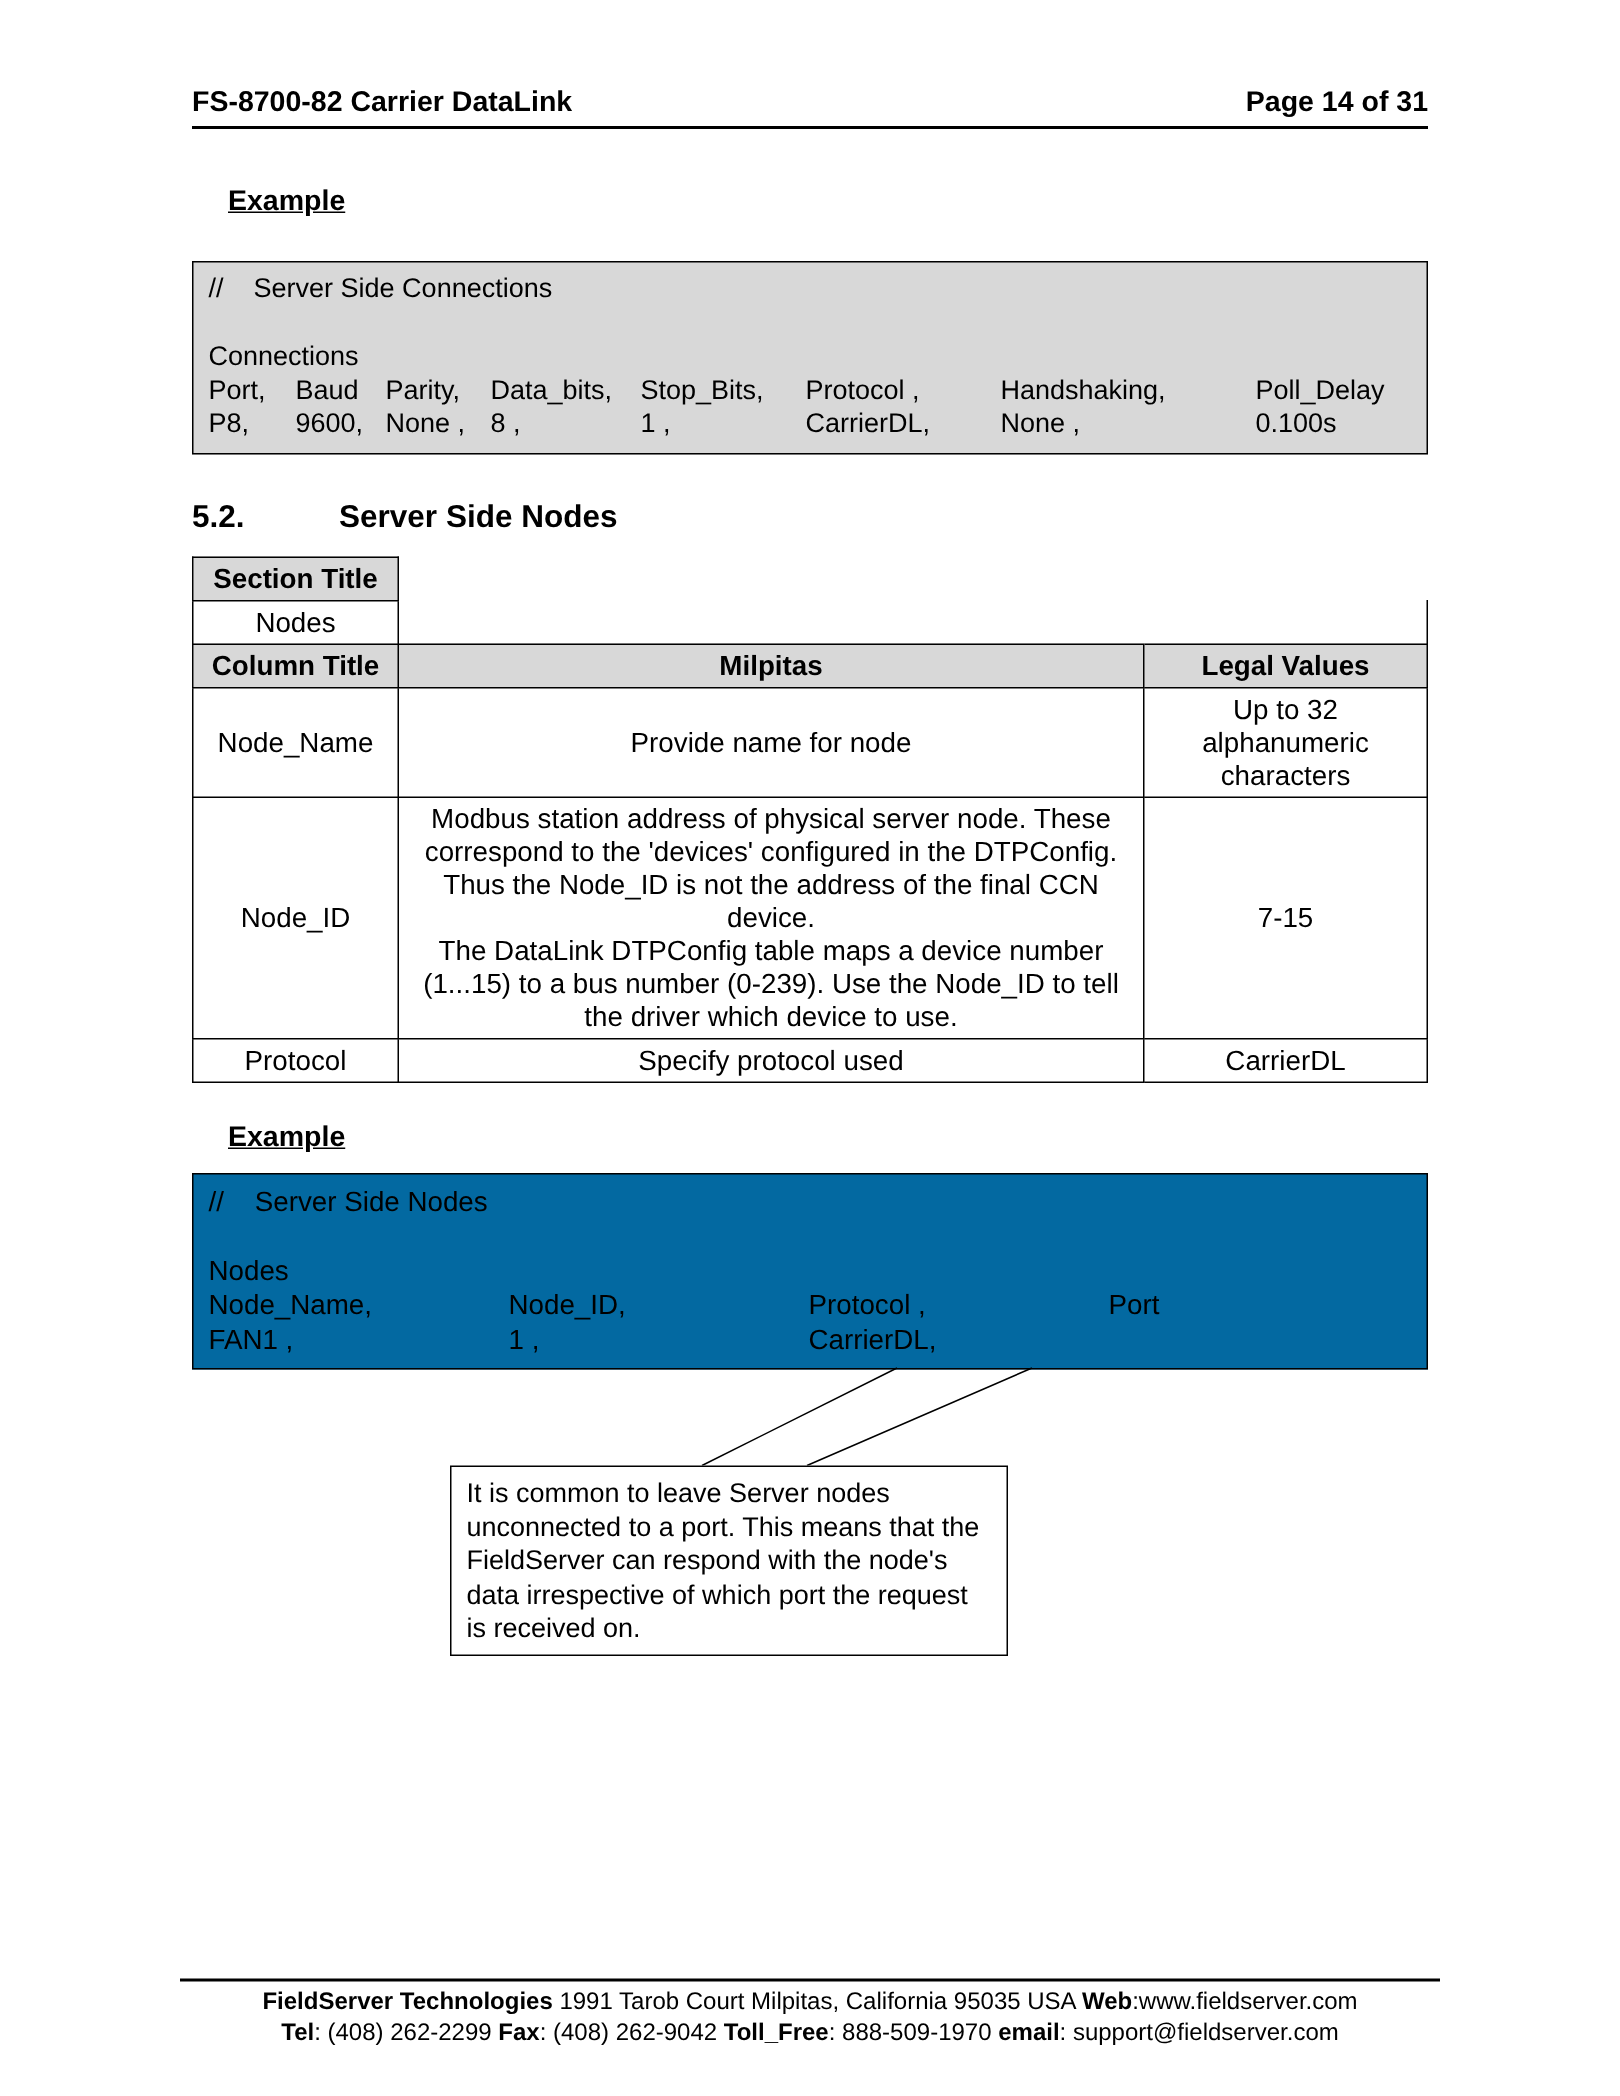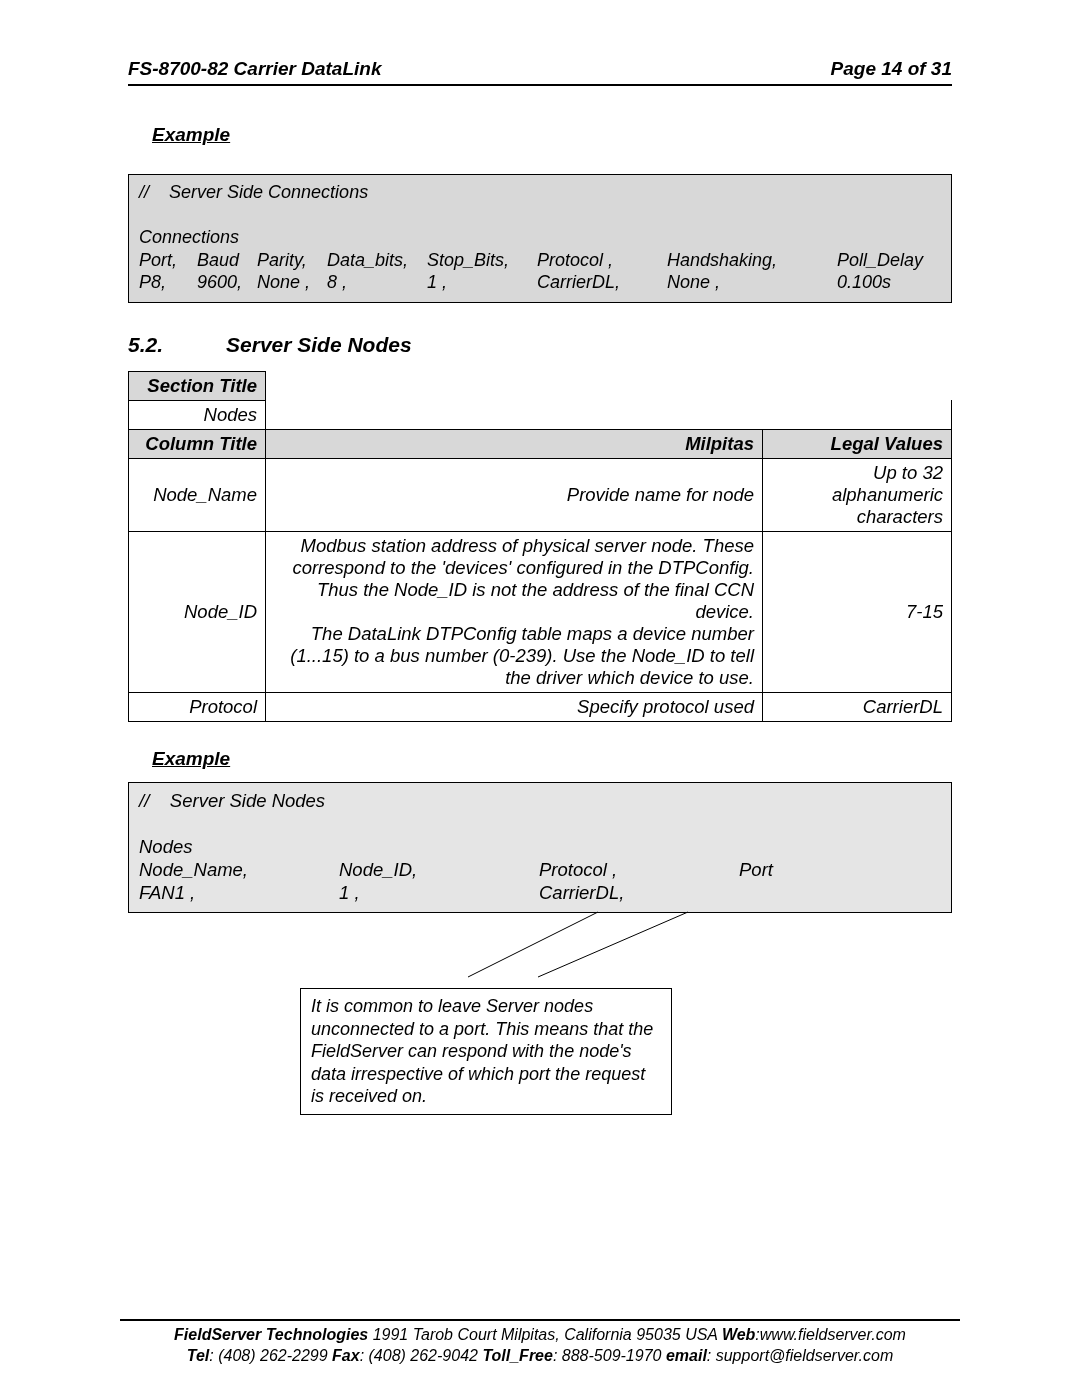--- a/index.html
+++ b/index.html
@@ -9,21 +9,20 @@
     width: 1080px;
     font-family: Arial, Helvetica, sans-serif;
     color: #000000;
   }
   .page {
     position: relative;
     width: 1080px;
     height: 1397px;
     box-sizing: border-box;
     padding: 58px 128px 0 128px;
-    font-style: italic;
   }
   .header-row {
     display: flex;
     justify-content: space-between;
     font-weight: bold;
     font-size: 19px;
   }
   .header-rule {
     border: none;
     border-top: 2px solid #000;
@@ -60,33 +59,33 @@
   table.nodes {
     border-collapse: collapse;
     width: 100%;
     margin-top: 14px;
     font-size: 18.5px;
   }
   table.nodes td, table.nodes th {
     border: 1px solid #000;
     padding: 3px 8px;
     vertical-align: middle;
-    text-align: right;
+    text-align: center;
   }
   table.nodes th {
     background: #d8d8d8;
     font-weight: bold;
   }
   table.nodes .center { }
   .sectiontitle-cell { width: 120px; }
   .col1 { width: 120px; }
   .col3 { width: 172px; }
   .codebox2 {
     margin-top: 12px;
-    background: #e5e5e5;
+    background: #0369a1;
     border: 1px solid #000;
     font-size: 18.5px;
     padding: 6px 10px 8px 10px;
     line-height: 1.25;
   }
   .codebox2 .row {
     display: grid;
     grid-template-columns: 200px 200px 200px 1fr;
   }
   .callout-container {
@@ -98,21 +97,20 @@
     position: absolute;
     left: 172px;
     top: 34px;
     width: 350px;
     border: 1px solid #000;
     padding: 6px 10px;
     font-size: 18px;
     line-height: 1.25;
     background: #fff;
     z-index: 2;
-    margin-top: 11px;
   }
   .callout-svg {
     position: absolute;
     top: -36px;
     left: 330px;
     z-index: 1;
   }
   .footer {
     position: absolute;
     bottom: 30px;

